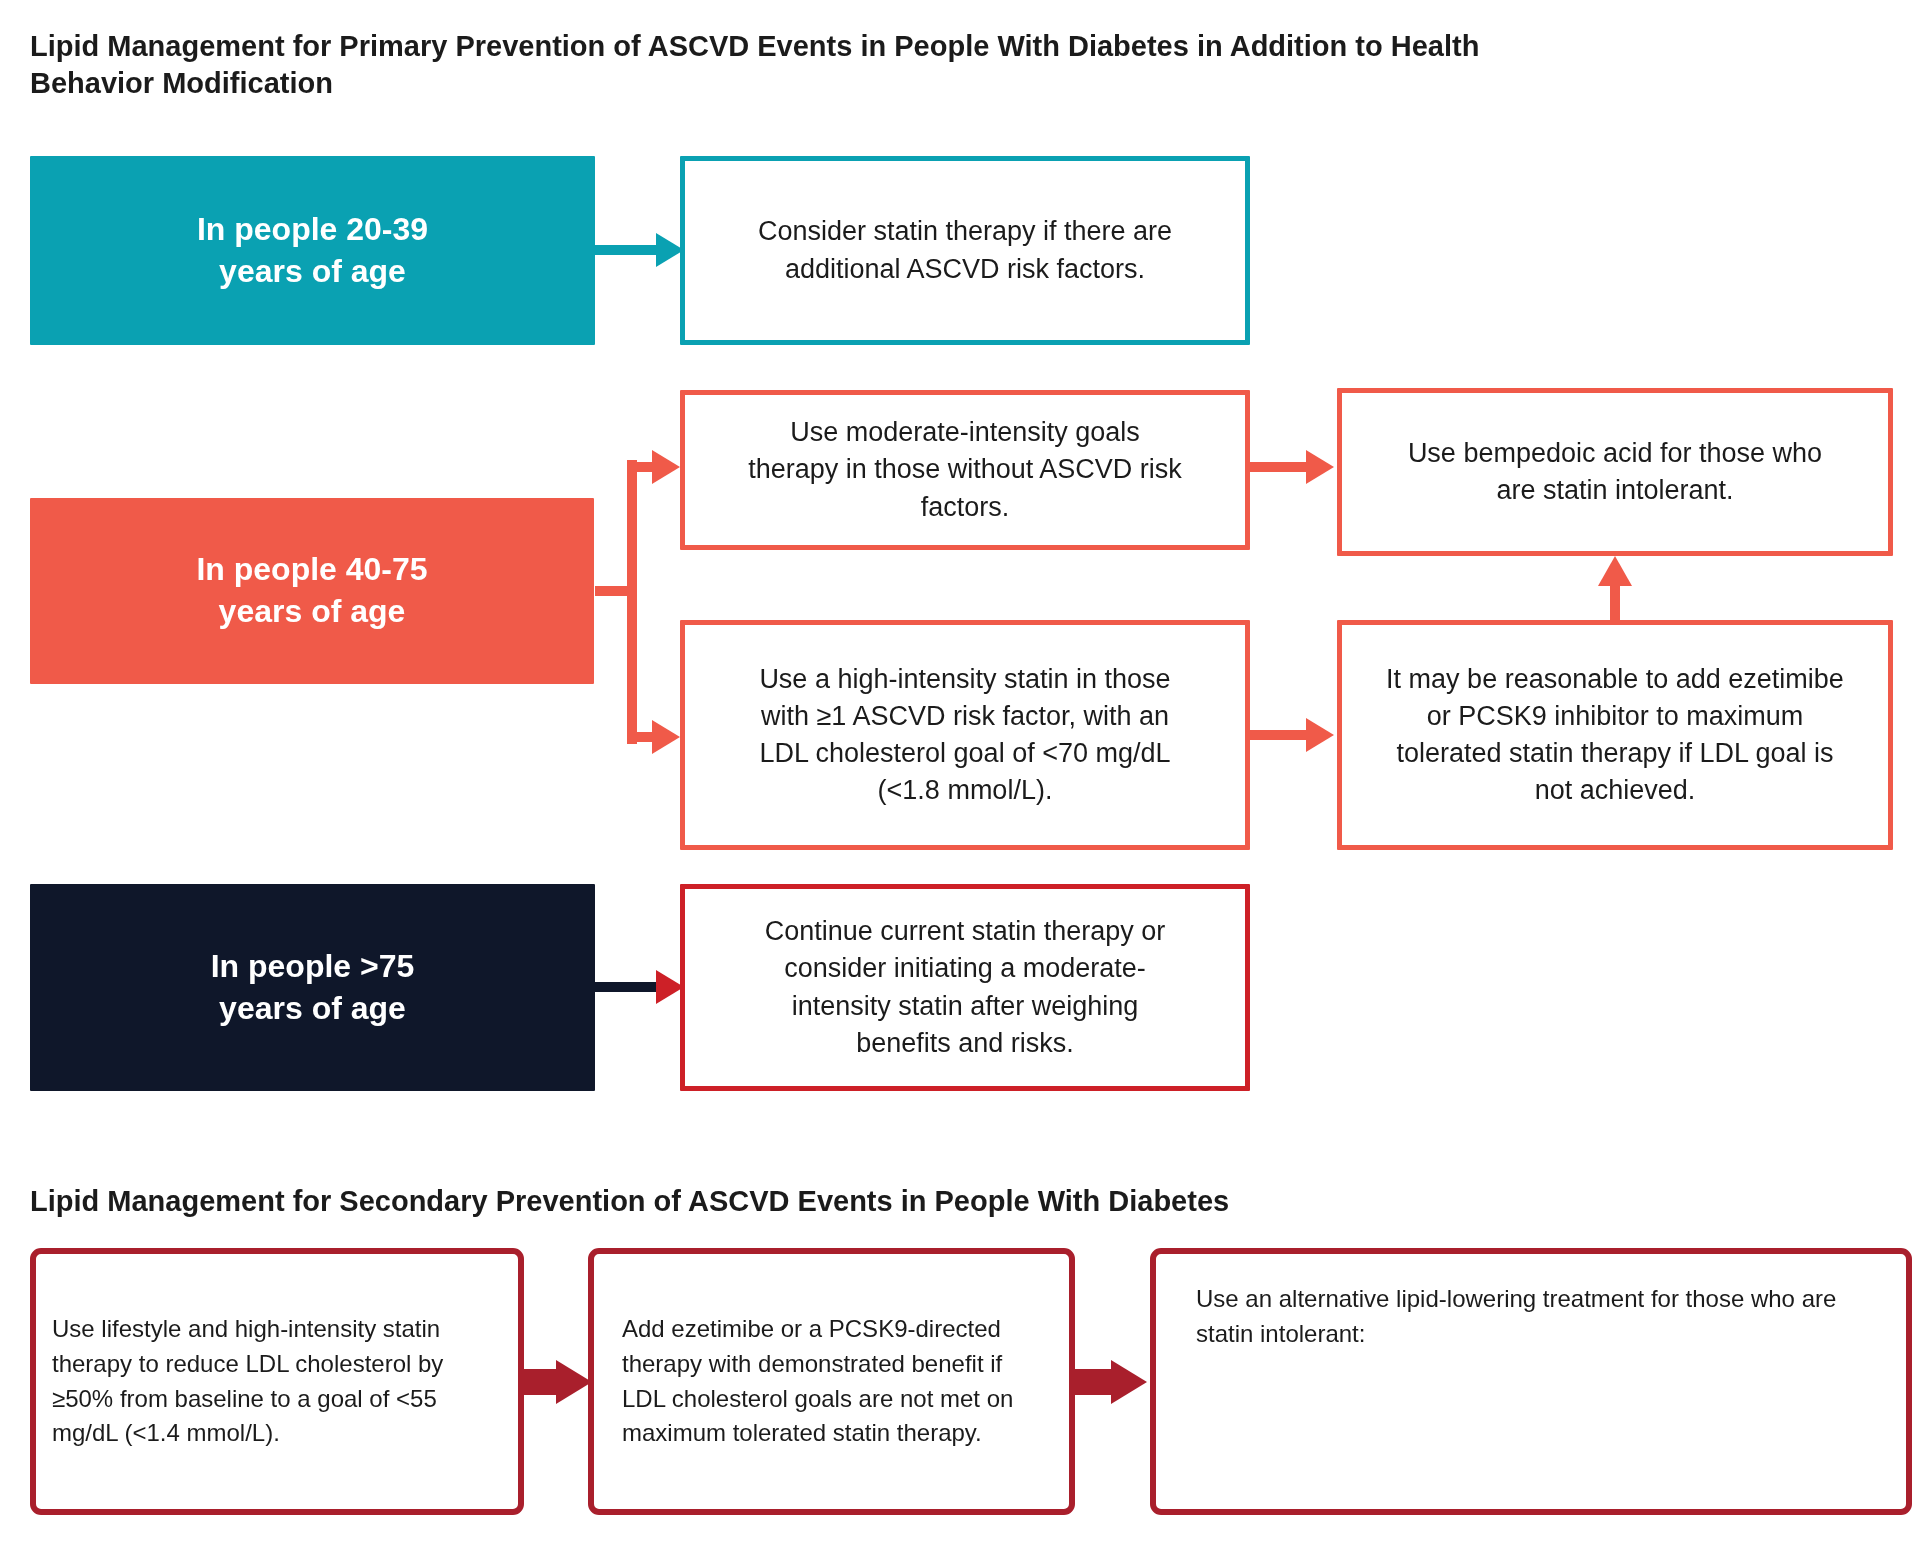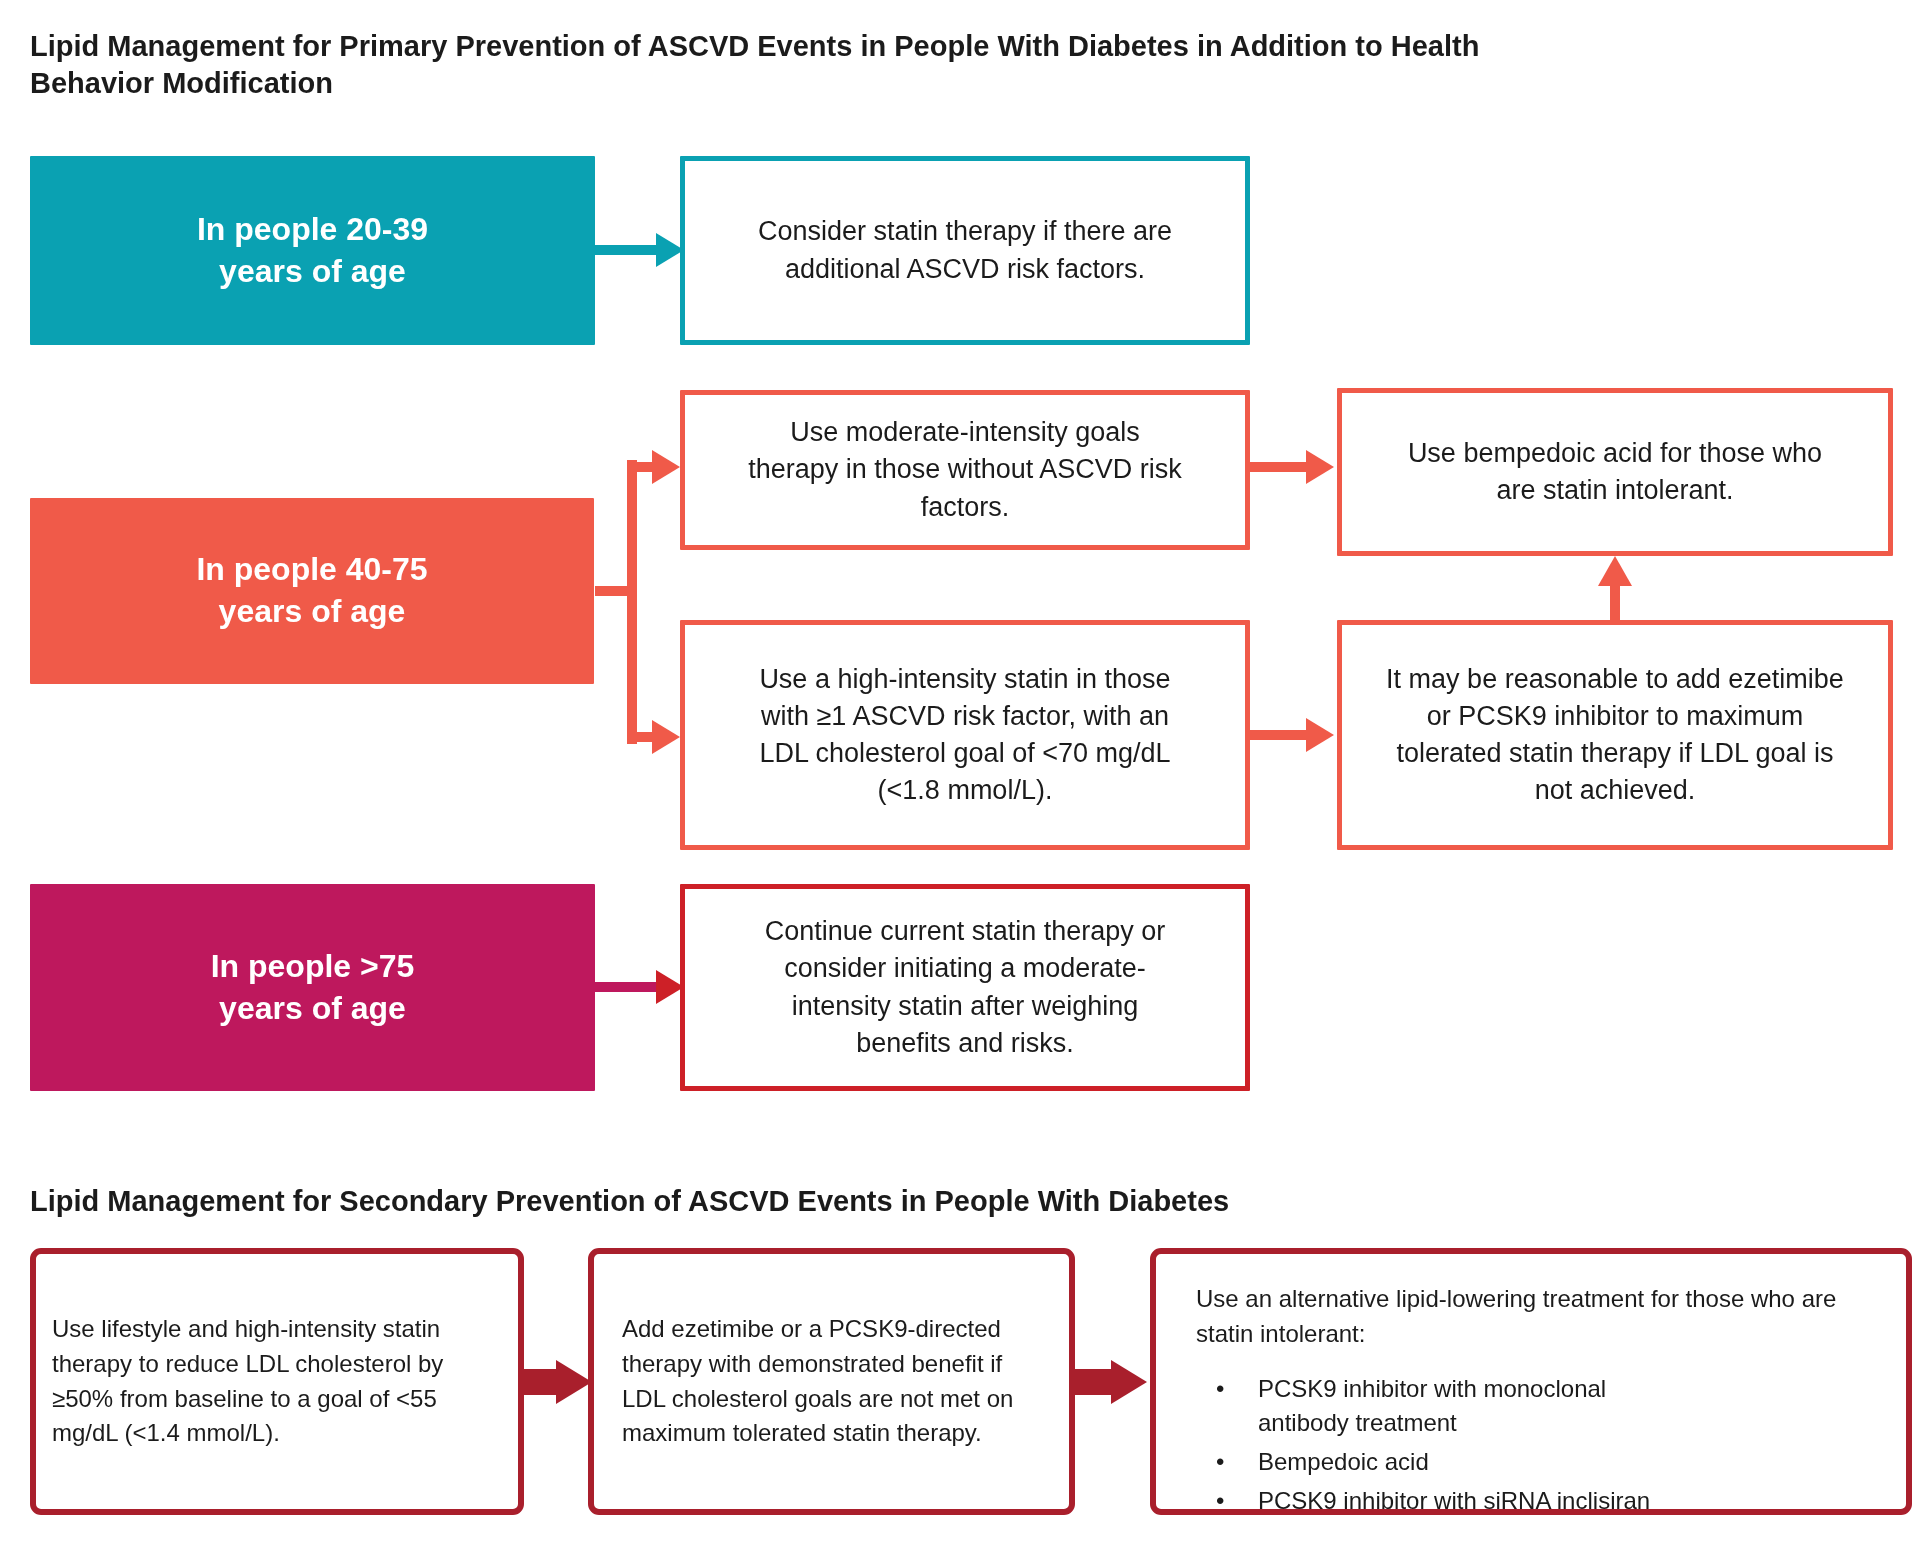--- a/index.html
+++ b/index.html
@@ -42,21 +42,21 @@
     line-height: 1.3;
   }
   .outlined {
     background: #ffffff;
     border: 5px solid;
     font-size: 27px;
     line-height: 1.38;
   }
   .bg-teal   { background: #0AA1B2; }
   .bg-salmon { background: #F05A49; }
-  .bg-red    { background: #be185d; }
+  .bg-red    { background: #0f172a; }
   .bd-teal   { border-color: #0AA1B2; }
   .bd-salmon { border-color: #F05A49; }
   .bd-red    { border-color: #CD2027; }
 
   
   #age-20-39 { left: 30px; top: 156px; width: 565px; height: 189px; }
   #age-40-75 { left: 30px; top: 498px; width: 564px; height: 186px; }
   #age-75    { left: 30px; top: 884px; width: 565px; height: 207px; }
 
   
@@ -206,20 +206,15 @@
 
   <div id="step-2" class="step-box">
     <span>Add ezetimibe or a PCSK9-directed therapy with demonstrated benefit if LDL cholesterol goals are not met on maximum tolerated statin therapy.</span>
   </div>
 
   <div class="shaft" style="left:1075px; top:1369px; width:38px; height:26px; background:#A91F2C;"></div>
   <div class="head-right-big" style="left:1111px; top:1360px;"></div>
 
   <div id="step-3" class="step-box">
     <p class="intro">Use an alternative lipid-lowering treatment for those who are statin intolerant:</p>
-    <ul>
-      <li>PCSK9 inhibitor with monoclonal antibody treatment</li>
-      <li>Bempedoic acid</li>
-      <li>PCSK9 inhibitor with siRNA inclisiran</li>
-    </ul>
   </div>
 
 </div>
 
 </body></html>

